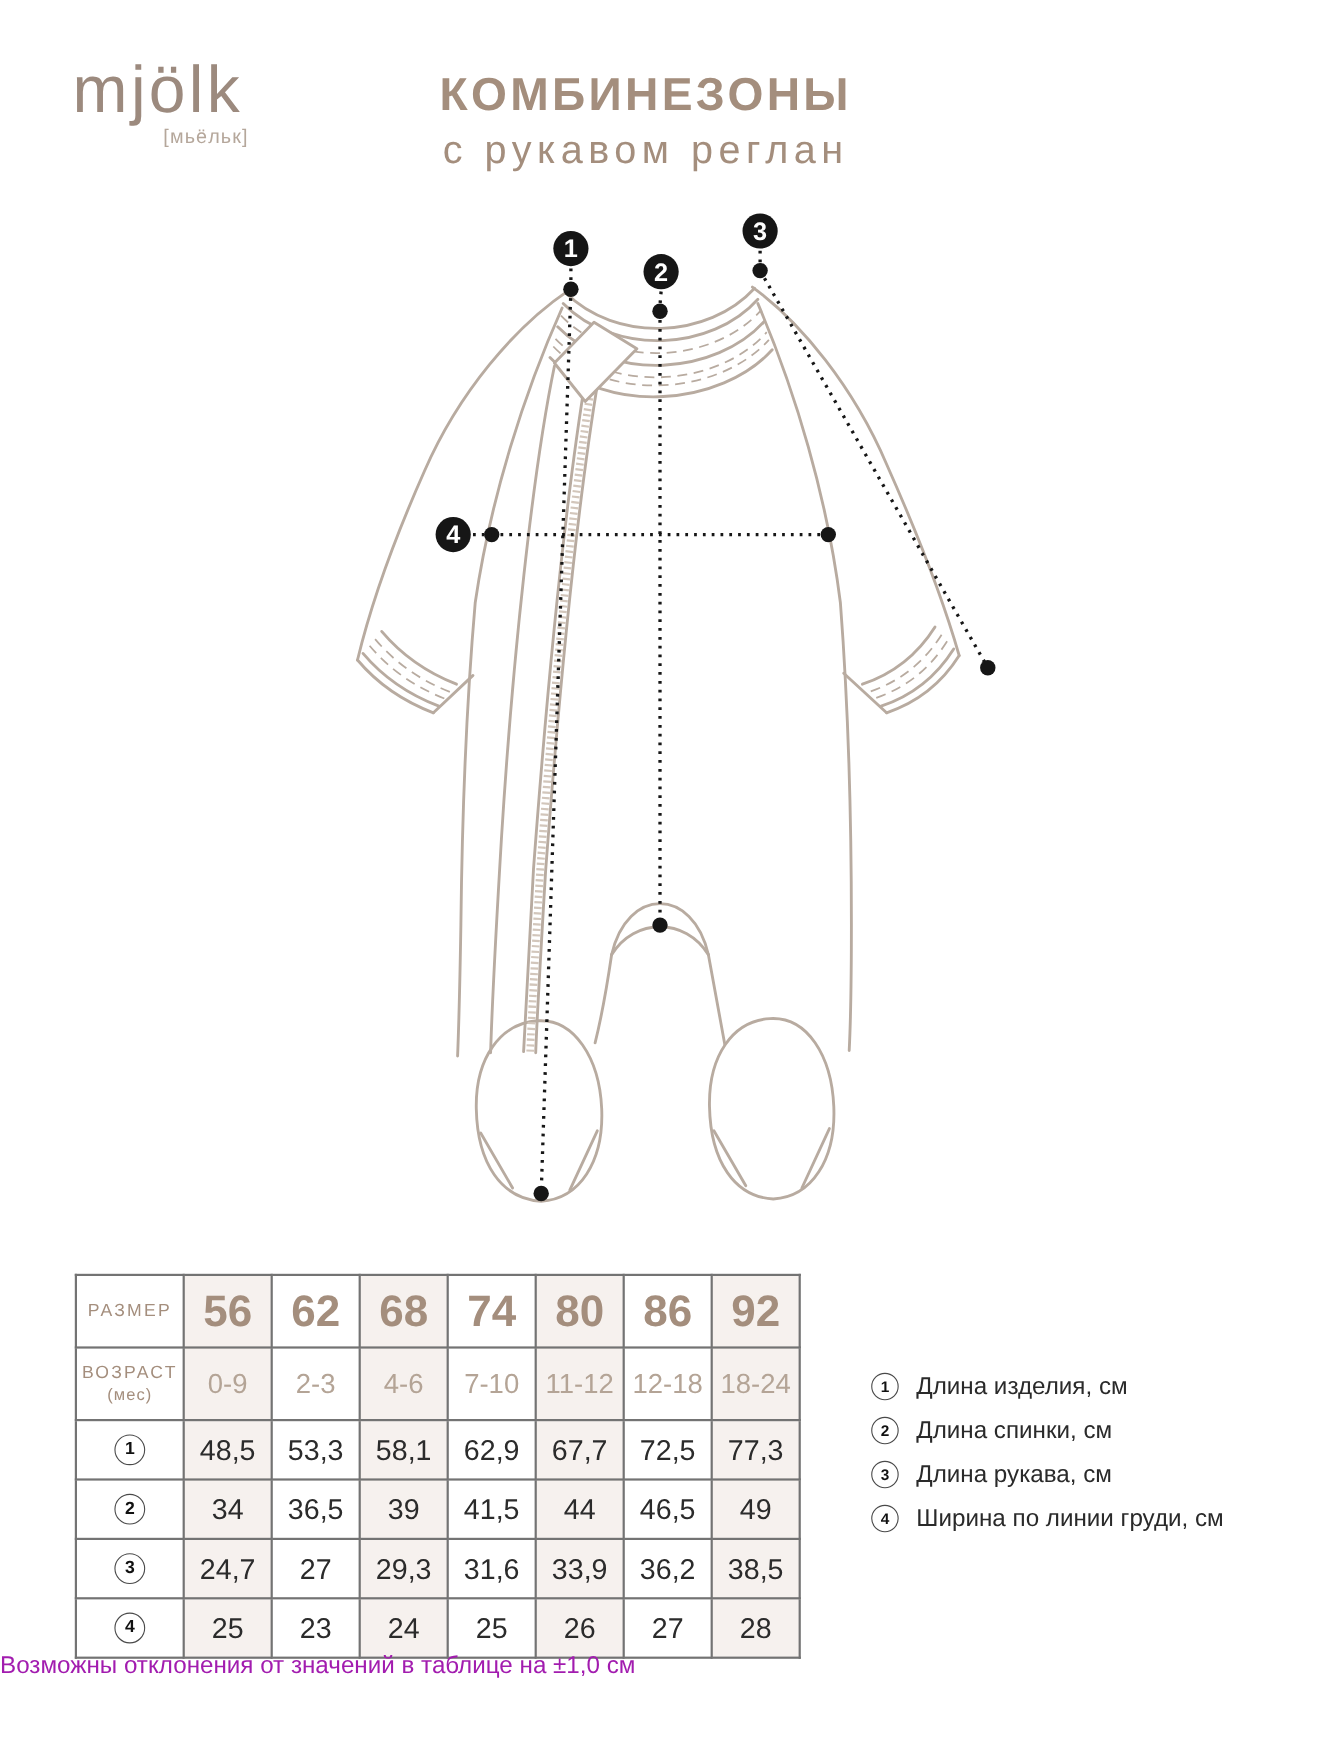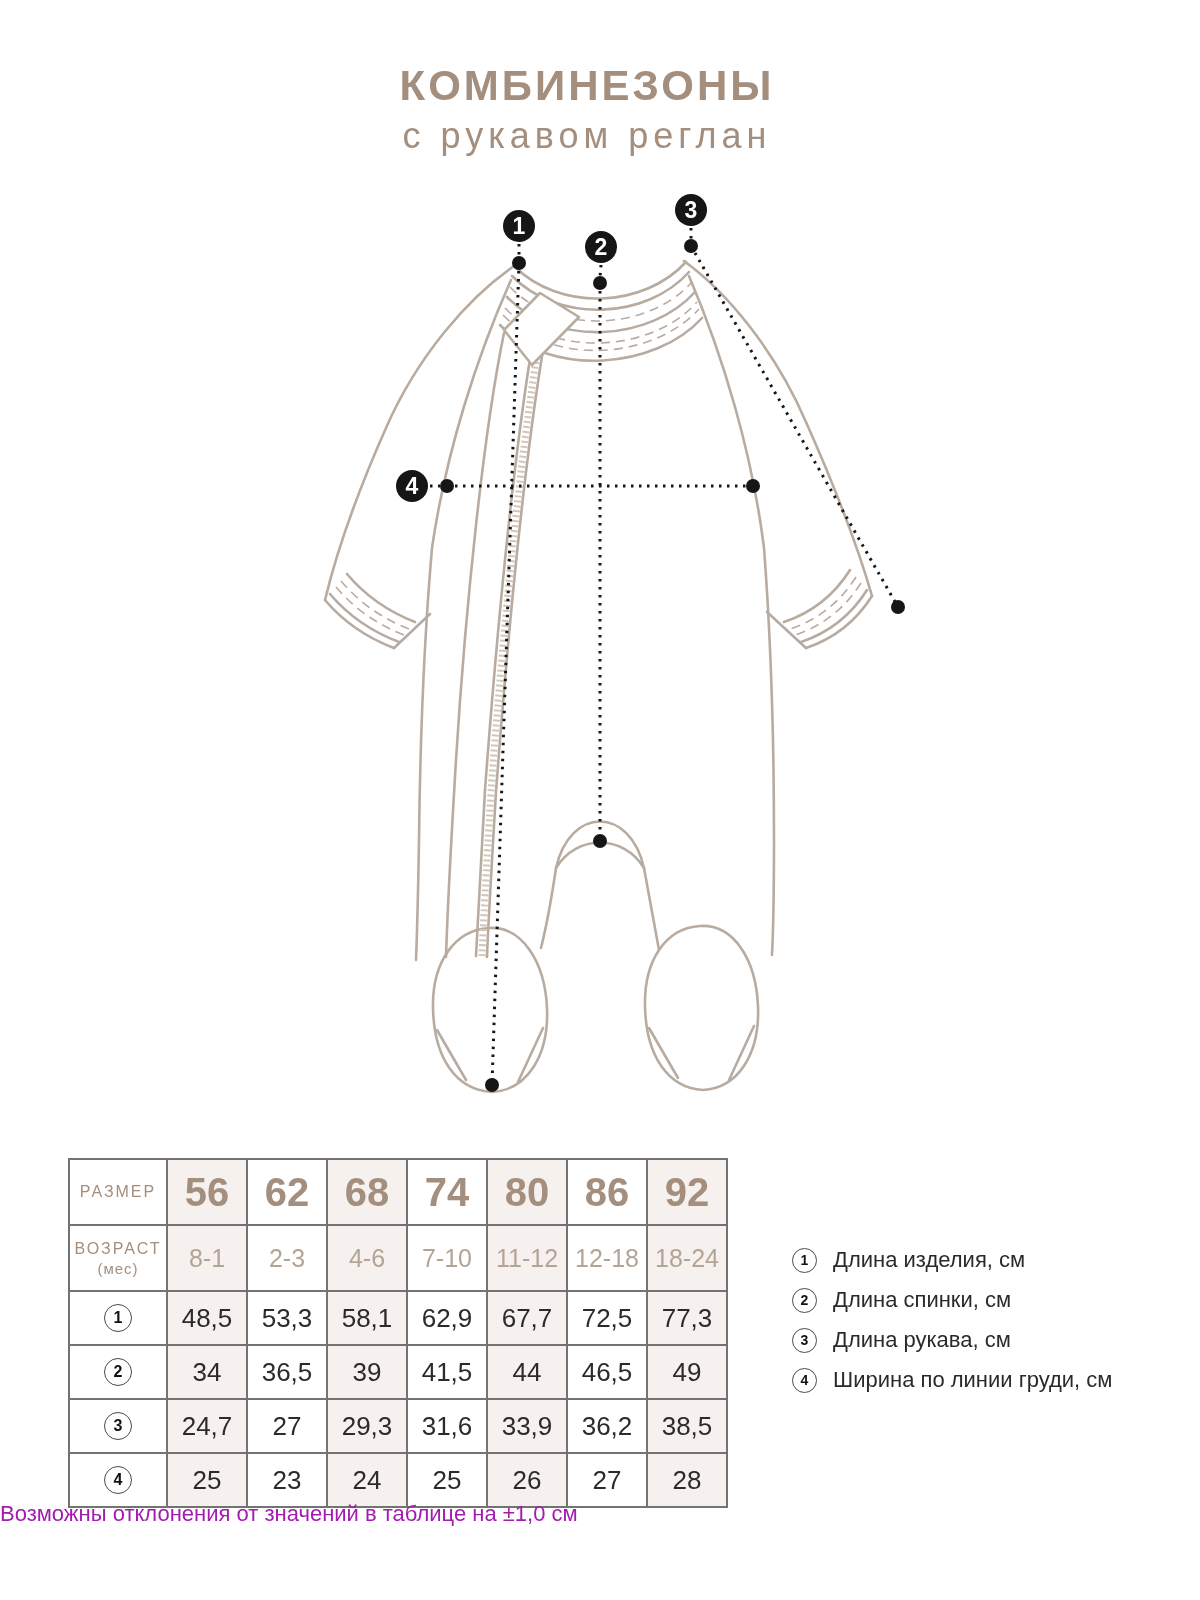--- a/index.html
+++ b/index.html
@@ -53,20 +53,24 @@
 
   
   .footnote { position:absolute; left:0; top:1501px; width:1200px; text-align:left;
               font-size:22px; color:#a21caf; }
 </style>
 </head>
 <body>
 
 <div class="page">
 
+  <div class="logo">
+    <div class="logo-main">mjölk</div>
+    <div class="logo-sub">[мьёльк]</div>
+  </div>
 
   <div class="title">
     <div class="title-main">КОМБИНЕЗОНЫ</div>
     <div class="title-sub">с рукавом реглан</div>
   </div>
 
   <svg class="diagram" viewBox="0 0 1200 1140">
 
     <g>
 
@@ -187,21 +191,21 @@
         <td class="sz bg-odd">68</td>
         <td class="sz">74</td>
         <td class="sz bg-odd">80</td>
         <td class="sz">86</td>
         <td class="sz bg-odd">92</td>
       </tr>
       <tr class="row-ages">
         <td class="lbl">
           <span>ВОЗРАСТ</span><small>(мес)</small>
         </td>
-        <td class="age bg-odd">8-1</td>
+        <td class="age bg-odd">0-9</td>
         <td class="age">2-3</td>
         <td class="age bg-odd">4-6</td>
         <td class="age">7-10</td>
         <td class="age bg-odd">11-12</td>
         <td class="age">12-18</td>
         <td class="age bg-odd">18-24</td>
       </tr>
       <tr class="row-data">
         <td><span class="circ">
               <span>1</span>

